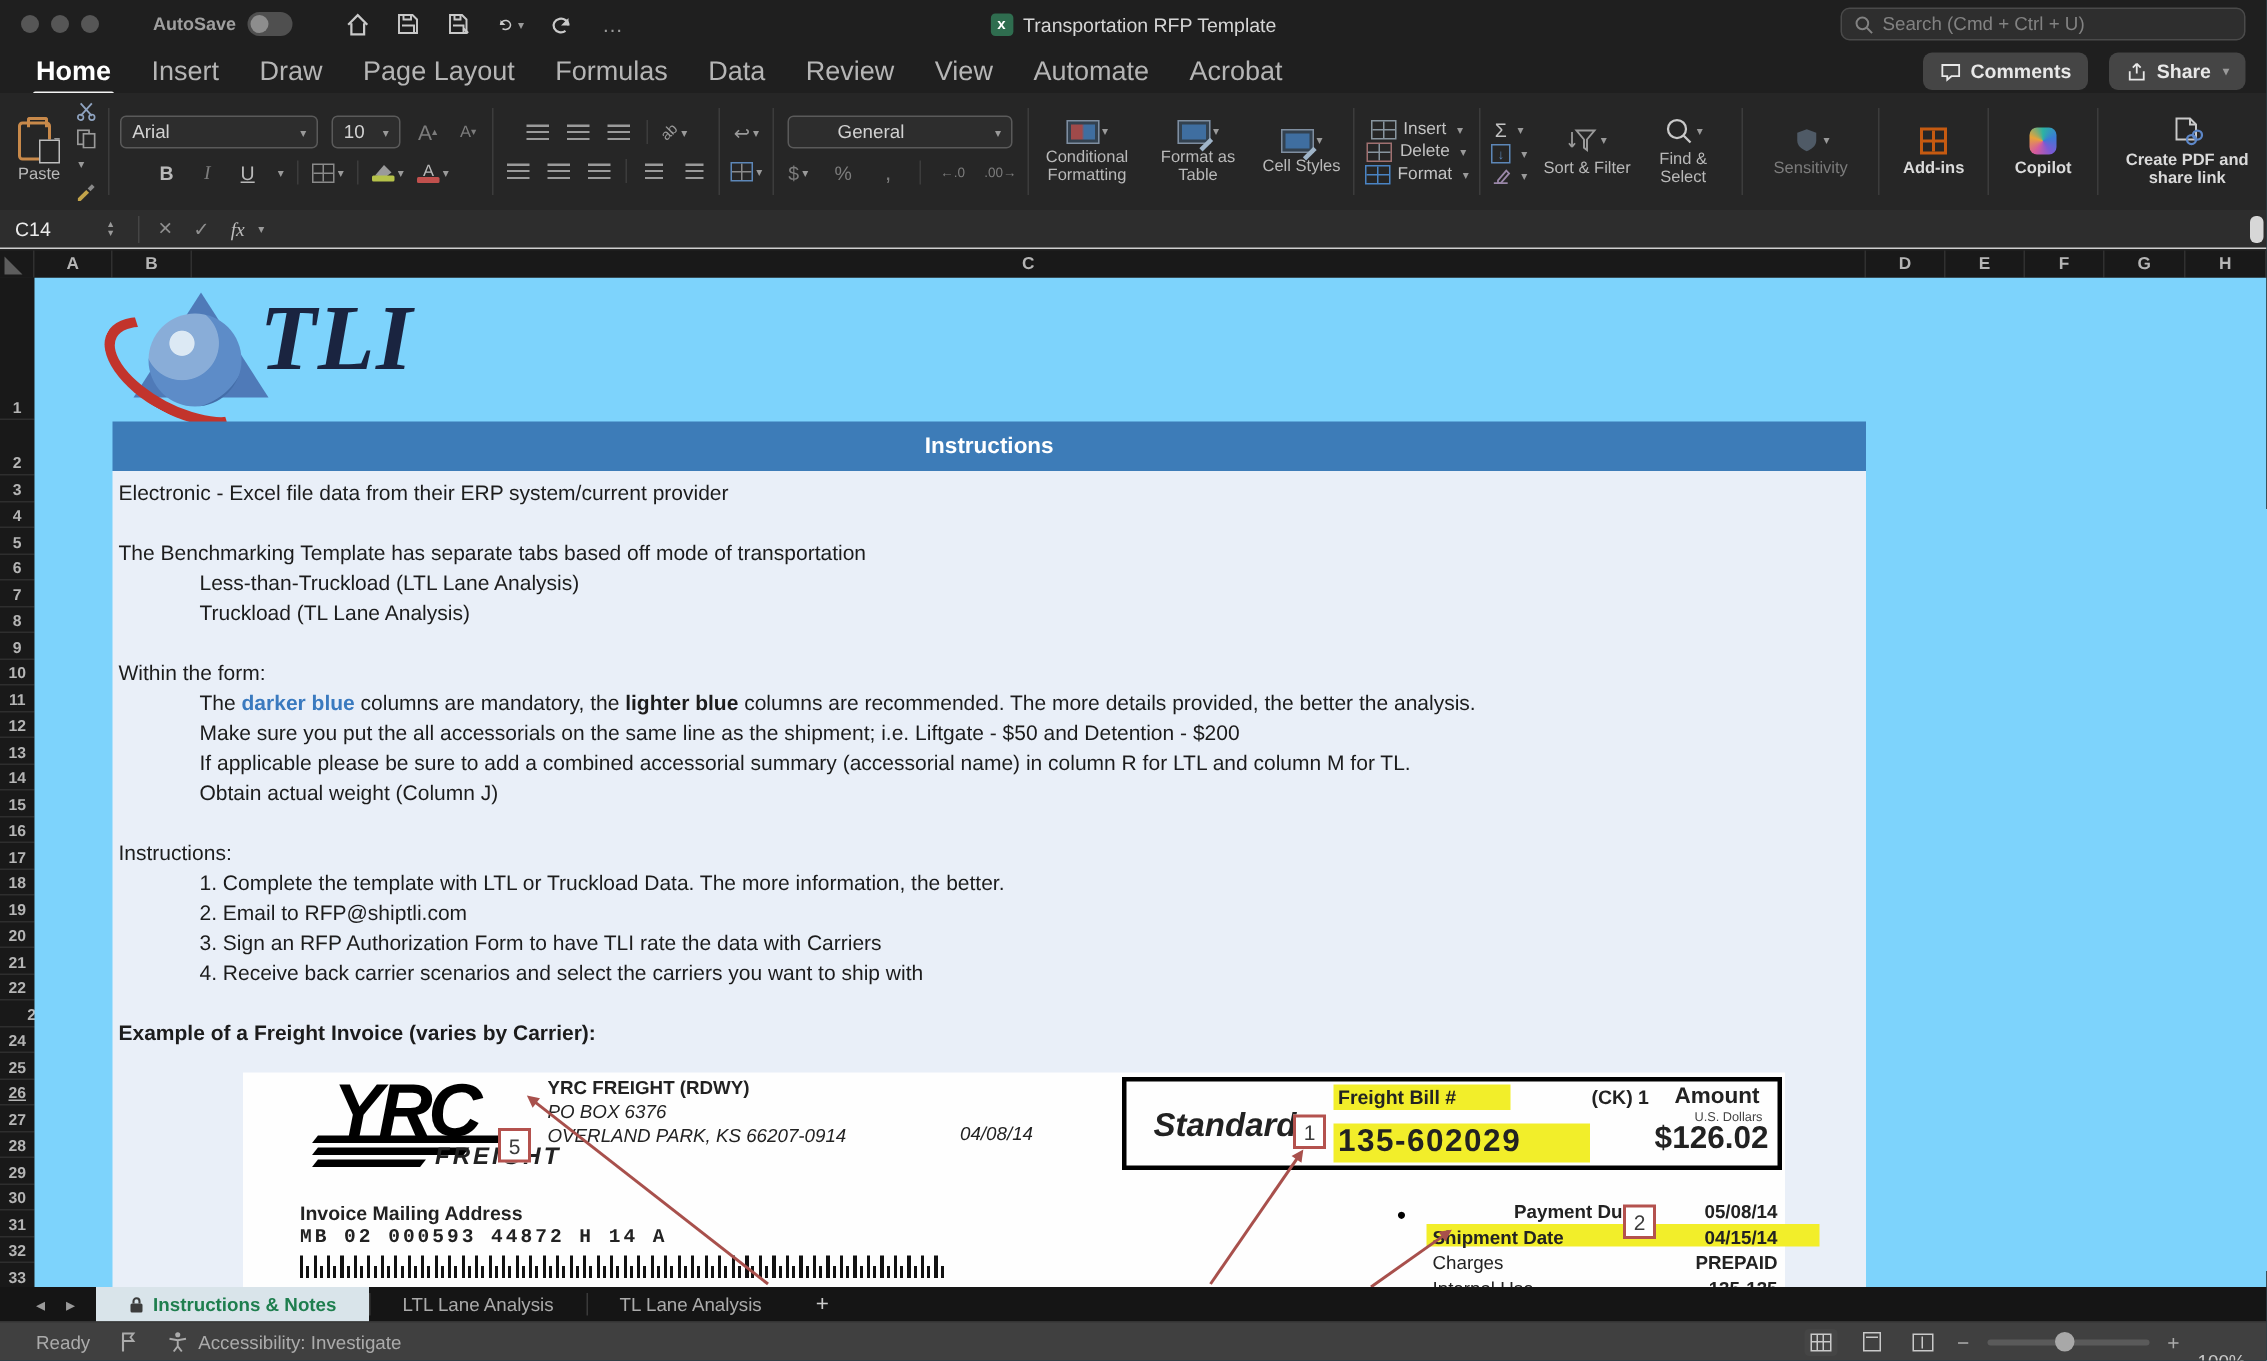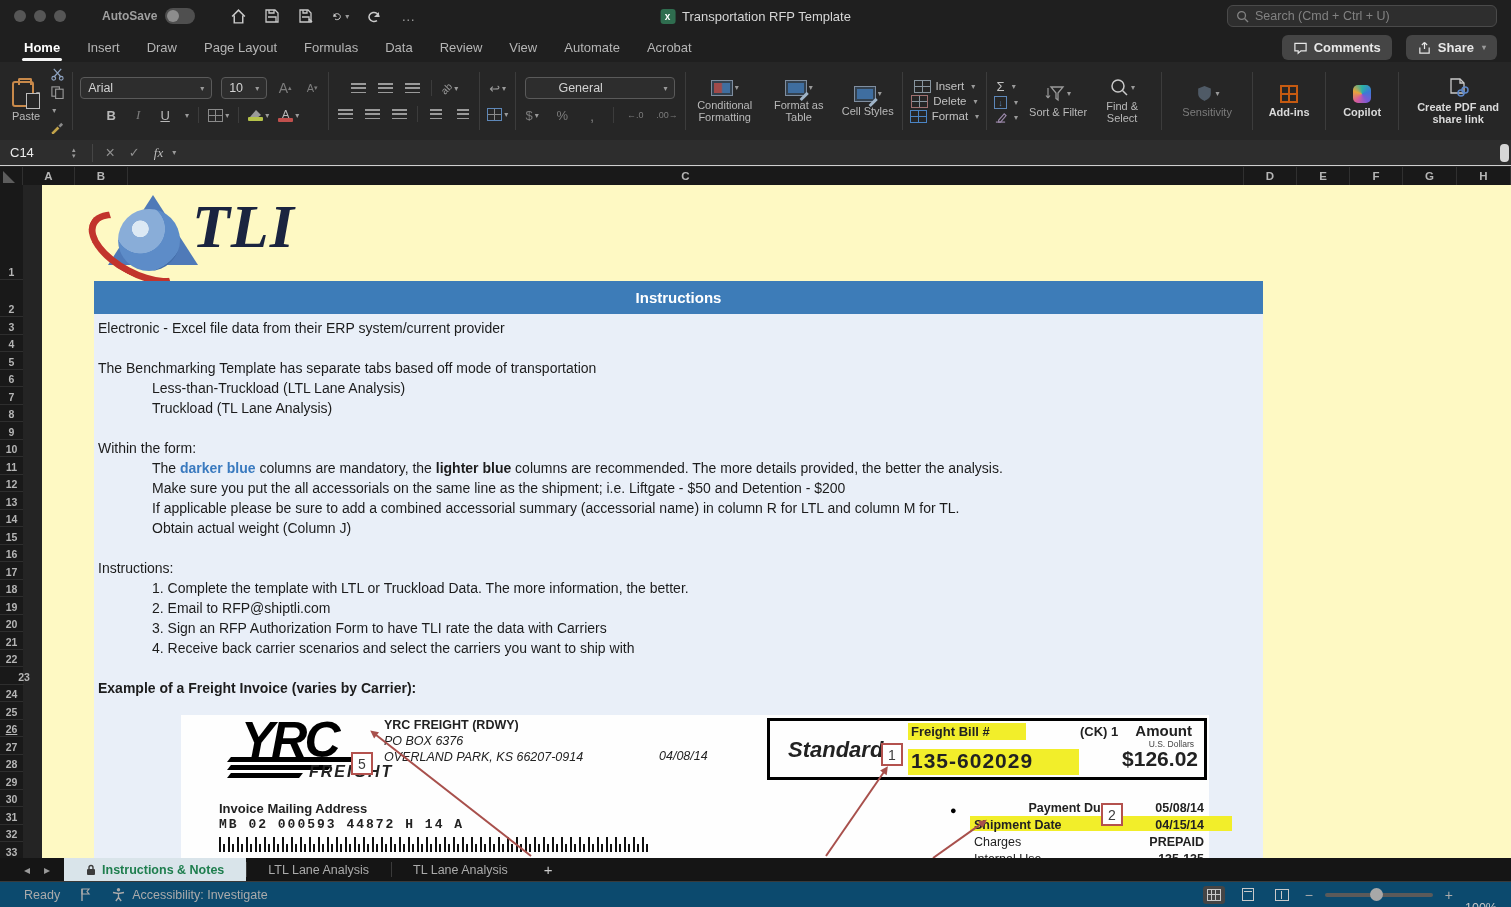--- a/index.html
+++ b/index.html
@@ -16,21 +16,21 @@
   .qat { display:flex; align-items:center; gap:16px; margin-left:34px; }
   .qat .ic { width:18px; height:18px; display:flex; align-items:center; justify-content:center; }
   .cv { font-size:8px; color:#9a9a9a; margin-left:2px; }
   .doc-title { position:absolute; left:50%; transform:translateX(-50%); display:flex; align-items:center; gap:7px; font-size:13px; color:#d6d6d6; }
   .xl-ic { width:15px; height:15px; background:#2f6d4f; border-radius:3px; color:#fff; font-size:10px; font-weight:bold; display:flex; align-items:center; justify-content:center; }
   .search { position:absolute; right:14px; top:5px; width:270px; height:22px; border:1px solid #4a4a4a; background:#2e2e2e; border-radius:6px; display:flex; align-items:center; gap:6px; padding:0 8px; color:#828282; font-size:12.5px; }
 
   
   .menurow { position:absolute; left:0; top:32px; width:100%; height:30px; background:#1f1f1f; display:flex; align-items:center; }
   .menutabs { display:flex; gap:27px; padding-left:24px; }
-  .mtab { font-size:13px; color:#b5b5b5; position:relative; padding:6px 0; cursor:default; }
+  .mtab { font-size:18px; color:#b5b5b5; position:relative; padding:6px 0; cursor:default; }
   .mtab.active { color:#ffffff; font-weight:bold; }
   .mtab.active::after { content:""; position:absolute; left:-2px; right:-2px; bottom:0; height:3px; border-radius:2px; background:#f5f5f5; }
   .menuright { position:absolute; right:14px; top:3px; display:flex; gap:14px; }
   .pillbtn { height:25px; background:#454545; border-radius:6px; display:flex; align-items:center; gap:6px; padding:0 11px; color:#e8e8e8; font-size:13px; font-weight:bold; }
 
   
   .toolbar { position:absolute; left:0; top:62px; width:100%; height:78px; background:#262626; display:flex; align-items:center; color:#c8c8c8; }
   .sep { width:1px; height:58px; background:#3c3c3c; margin:0 7px; flex:none; }
   .grp { display:flex; flex:none; align-items:center; }
   .col { display:flex; flex-direction:column; justify-content:center; gap:6px; }
@@ -85,21 +85,21 @@
   .scrollpiece { width:9px; height:18px; background:#d7d7d7; border-radius:4px; margin-right:2px; }
 
   
   .colheads { position:absolute; left:0; top:167px; width:100%; height:18px; background:#191919; display:flex; }
   .corner { width:23px; height:18px; border-right:1px solid #303030; position:relative; flex:none; }
   .corner::after { content:""; position:absolute; left:3px; bottom:2px; border-left:12px solid #5d5d5d; border-top:12px solid transparent; }
   .chead { border-right:1px solid #303030; color:#b5b5b5; font-size:11.5px; font-weight:bold; display:flex; align-items:center; justify-content:center; flex:none; }
   .gridarea { position:absolute; left:0; top:185px; width:100%; height:673px; overflow:hidden; display:flex; }
   .gutter { width:23px; flex:none; background:#191919; display:flex; flex-direction:column; }
   .rnum { border-bottom:1px solid #2e2e2e; color:#b5b5b5; font-size:10.5px; font-weight:bold; display:flex; align-items:flex-end; justify-content:center; flex:none; padding-bottom:1px; }
-  .sheet { position:relative; flex:1; background:#fef9c3; overflow:hidden;margin-left:19px; }
+  .sheet { position:relative; flex:1; background:#7dd3fc; overflow:hidden; }
 
   
   .tli-logo { position:absolute; left:52px; top:8px; width:230px; height:80px; }
   .tli-tri { position:absolute; left:14px; top:2px; width:0; height:0; border-left:45px solid transparent; border-right:45px solid transparent; border-bottom:70px solid #4f7ab8; }
   .tli-globe { position:absolute; left:24px; top:16px; width:62px; height:62px; border-radius:50%;
     background:radial-gradient(circle at 36% 32%, #dce9f4 0 14%, #89add8 15% 42%, #5d8cc8 43% 75%, #446ea9 76%); }
   .tli-swoosh { position:absolute; left:-10px; top:26px; width:112px; height:58px; border:7px solid transparent; border-bottom-color:#c2342c; border-left-color:#c2342c; border-radius:50%; transform:rotate(28deg); }
   .tli-text { position:absolute; left:98px; top:-2px; font-family:"Liberation Serif",serif; font-style:italic; font-weight:bold; font-size:62px; color:#1a2440; letter-spacing:1px; }
   .ins-bar { position:absolute; left:52px; top:96px; width:1169px; height:33px; background:#3d7cb8; color:#ffffff; font-weight:bold; font-size:15px; display:flex; align-items:center; justify-content:center; }
   .panel { position:absolute; left:52px; top:129px; width:1169px; height:544px; background:#e9eff8; }
@@ -149,21 +149,21 @@
   
   .tabbar { position:absolute; left:0; top:858px; width:100%; height:23px; background:#151515; display:flex; align-items:stretch; }
   .tabnav { display:flex; align-items:center; gap:14px; padding:0 14px 0 24px; color:#9a9a9a; font-size:12px; }
   .stab { display:flex; align-items:center; gap:6px; padding:0 22px; font-size:12.5px; color:#ababab; position:relative; }
   .stab + .stab::before { content:""; position:absolute; left:0; top:4px; bottom:4px; width:1px; background:#3a3a3a; }
   .stab.active { background:#d9e4ea; color:#1e7e4e; font-weight:bold; }
   .stab.active::before { display:none; }
   .addtab { display:flex; align-items:center; padding:0 14px; color:#cccccc; font-size:15px; }
 
   
-  .statusbar { position:absolute; left:0; top:881px; width:100%; height:26px; background:#0c4a6e; border-top:1px solid #3a3a3a; display:flex; align-items:center; color:#ababab; font-size:12.5px; }
+  .statusbar { position:absolute; left:0; top:881px; width:100%; height:26px; background:#404040; border-top:1px solid #3a3a3a; display:flex; align-items:center; color:#ababab; font-size:12.5px; }
   .statusbar .left { display:flex; align-items:center; gap:18px; padding-left:24px; }
   .statusbar .right { position:absolute; right:14px; display:flex; align-items:center; gap:12px; }
   .viewic { width:22px; height:18px; display:flex; align-items:center; justify-content:center; border-radius:3px; }
   .viewic.active { background:#454545; }
   .vgrid { width:14px; height:12px; border:1px solid #c9c9c9; background:
     linear-gradient(#c9c9c9,#c9c9c9) 33% 0/1px 100% no-repeat,
     linear-gradient(#c9c9c9,#c9c9c9) 66% 0/1px 100% no-repeat,
     linear-gradient(#c9c9c9,#c9c9c9) 0 50%/100% 1px no-repeat; }
   .vpage { width:12px; height:13px; border:1px solid #c9c9c9; background:linear-gradient(#c9c9c9,#c9c9c9) 50% 2px/8px 1px no-repeat; }
   .vbreak { width:14px; height:12px; border:1px solid #c9c9c9; background:linear-gradient(#c9c9c9,#c9c9c9) 50% 50%/1px 8px no-repeat; }

